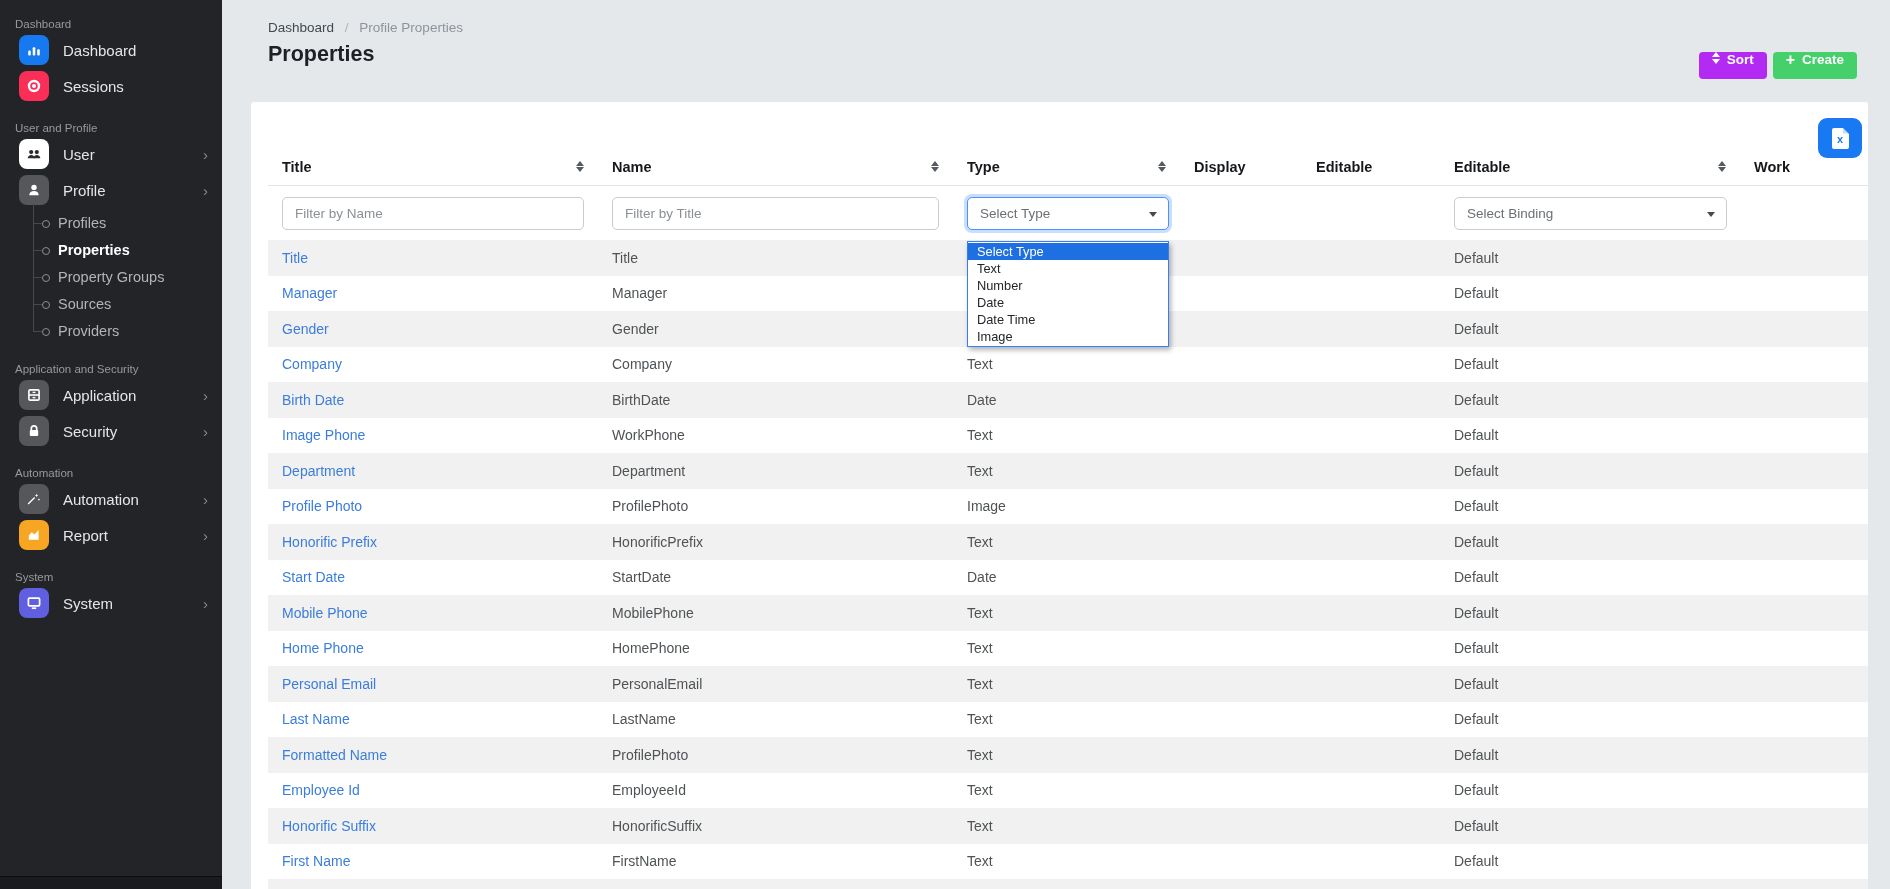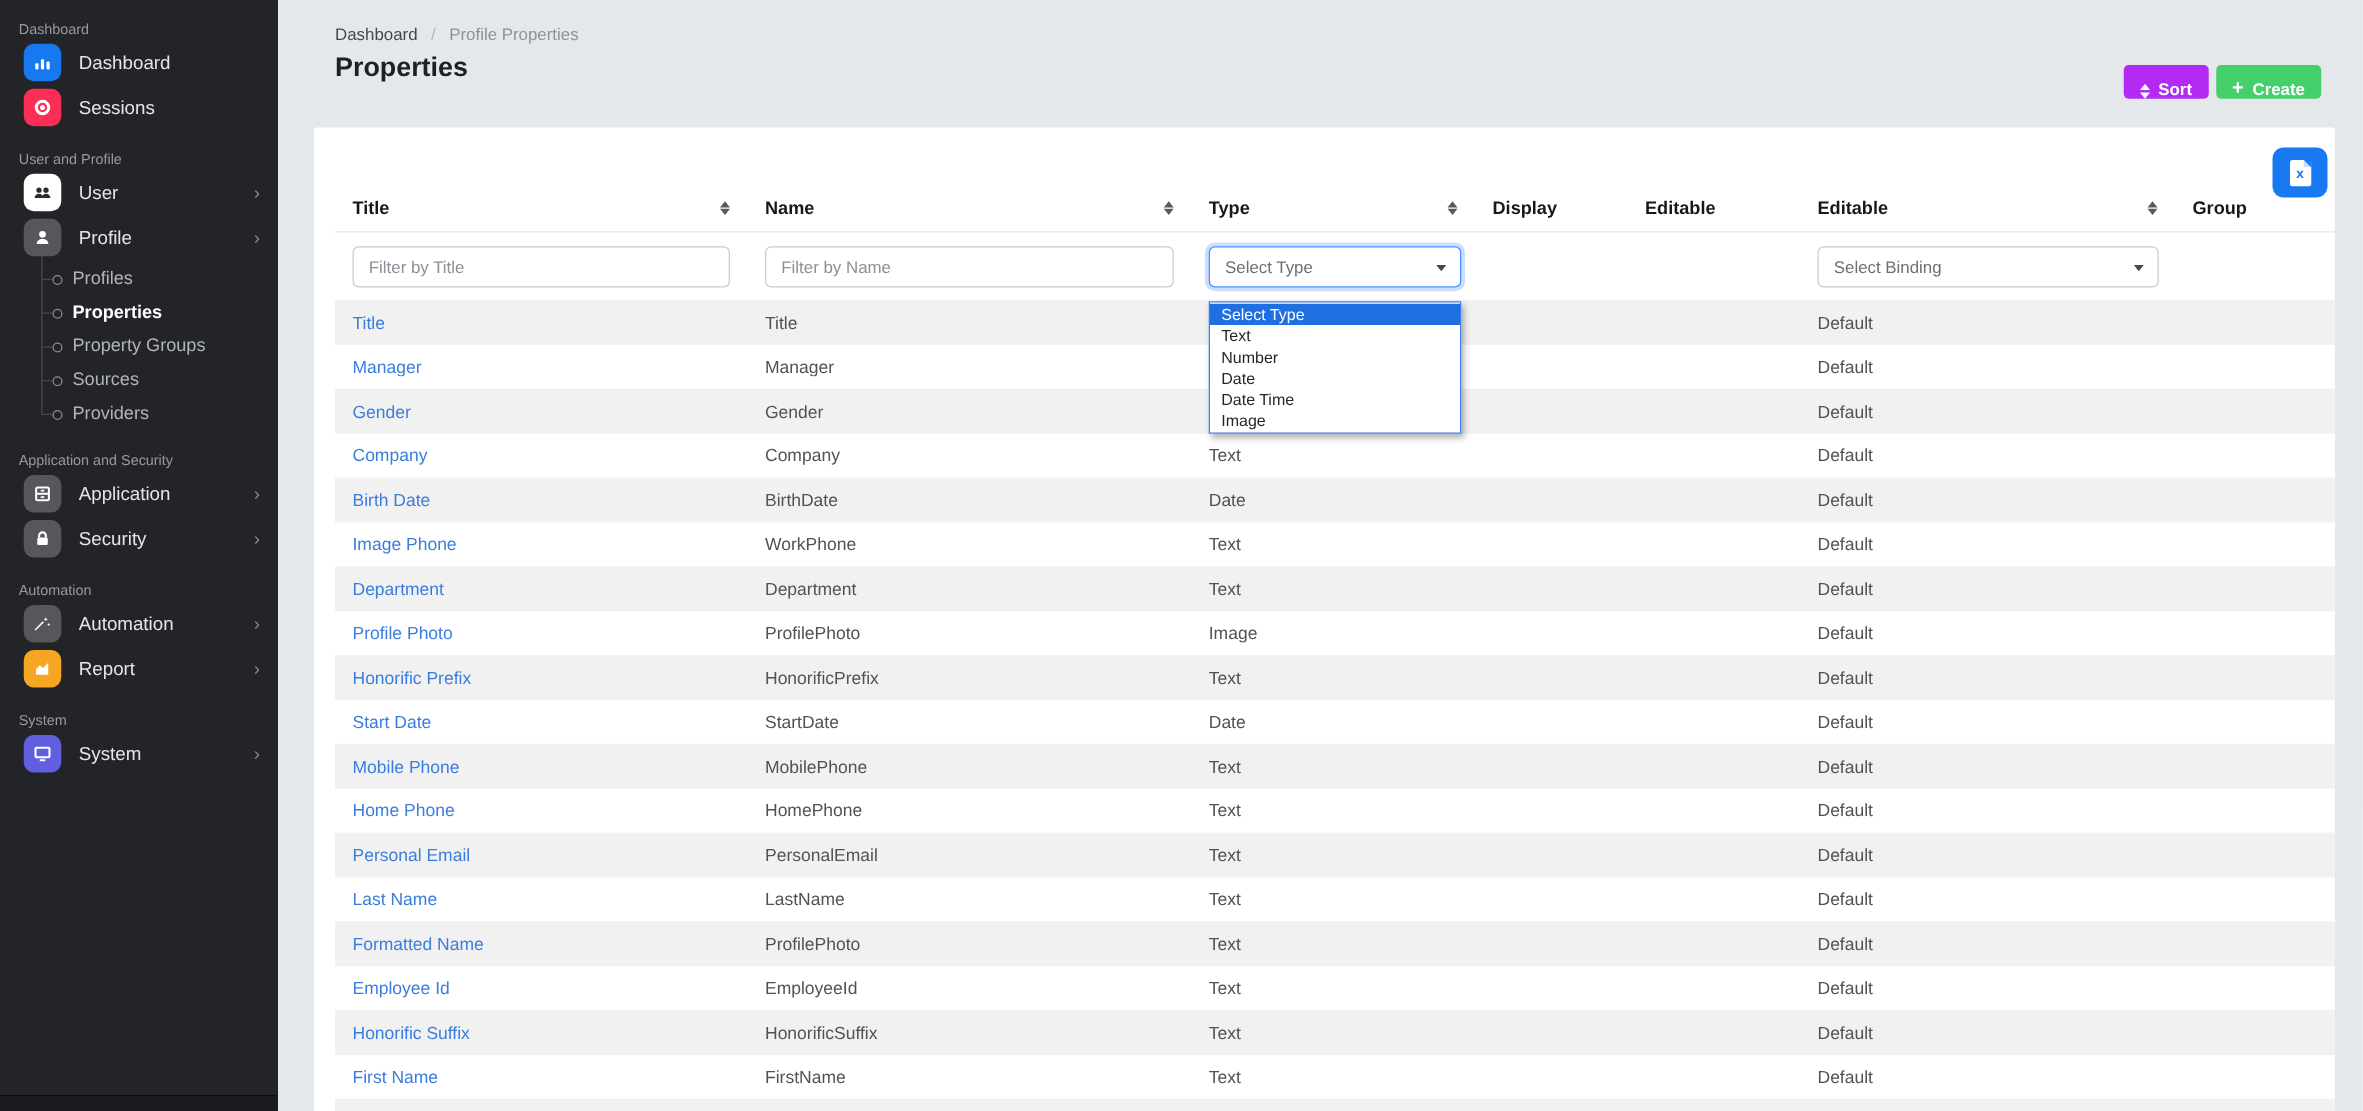--- a/index.html
+++ b/index.html
@@ -36,21 +36,21 @@
   .sidebar-footer { position:absolute; bottom:0; left:0; width:100%; height:13px; background:#1a1b1e; border-top:1px solid #0c0c0e; }
 
   
   .main { position:relative; margin-left:222px; height:644px; background:#e5e8ea; }
   .breadcrumb { position:absolute; left:46px; top:20px; font-size:13.5px; color:#8d939a; }
   .breadcrumb .bc-link { color:#41484f; cursor:pointer; }
   .breadcrumb .bc-sep { margin:0 7px; color:#aeb4ba; }
   .page-title { position:absolute; left:46px; top:42px; font-size:21.5px; font-weight:700; color:#1d2125; }
 
   .actions { position:absolute; top:52px; right:33px; display:flex; gap:6px; }
-  .btn { display:flex; align-items:flex-end; gap:7px; height:27px; padding:0 13px; border-radius:4px; color:#fff; font-size:13.5px; font-weight:bold; cursor:pointer; border:none; }
+  .btn { display:flex; align-items:flex-start; gap:7px; height:27px; padding:0 13px; border-radius:4px; color:#fff; font-size:13.5px; font-weight:bold; cursor:pointer; border:none; }
   .btn-sort { background:#b32bf2; }
   .btn-create { background:#45d06b; }
   .tri-stack { display:flex; flex-direction:column; gap:2px; }
   .tri-up { width:0; height:0; border-left:4px solid transparent; border-right:4px solid transparent; border-bottom:5px solid #fff; }
   .tri-down { width:0; height:0; border-left:4px solid transparent; border-right:4px solid transparent; border-top:5px solid #fff; }
   .plus { font-size:16px; font-weight:bold; line-height:1; }
 
   
   .card { position:absolute; left:29px; top:102px; width:1617px; height:810px; background:#fff; border-radius:3px; padding-left:17px; }
   .excel-btn { position:absolute; top:16px; right:6px; width:44px; height:40px; border-radius:9px; background:#1879f2; display:flex; align-items:center; justify-content:center; cursor:pointer; }
@@ -325,27 +325,27 @@
           <span>Editable</span>
         </div>
       <div class="th">
           <span>Editable</span>
           <span class="sort-i">
             <span class="s-up"></span>
             <span class="s-down"></span>
           </span>
         </div>
       <div class="th">
-          <span>Group</span>
+          <span>Work</span>
         </div>
     </div>
 
     <div class="grid-row frow">
+      <div class="fcell"><input class="filter-input" placeholder="Filter by Name" style=""></div>
       <div class="fcell"><input class="filter-input" placeholder="Filter by Title" style=""></div>
-      <div class="fcell"><input class="filter-input" placeholder="Filter by Name" style=""></div>
       <div class="fcell">
         <div class="select w200 focused">
           <span>Select Type</span>
           <span class="sel-arrow"></span>
         </div>
         <div class="popup">
             <div class="popup-option highlighted">Select Type</div>
             <div class="popup-option">Text</div>
             <div class="popup-option">Number</div>
             <div class="popup-option">Date</div>

